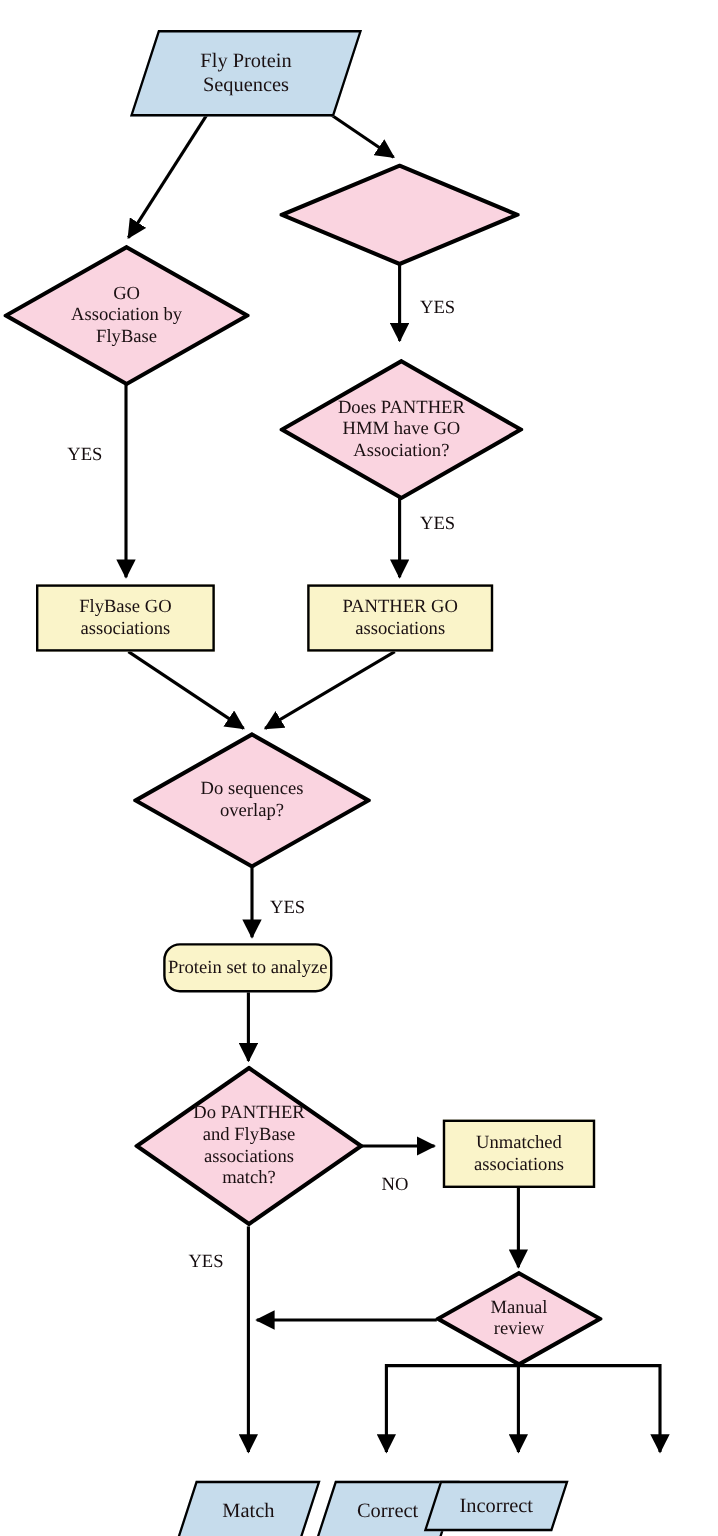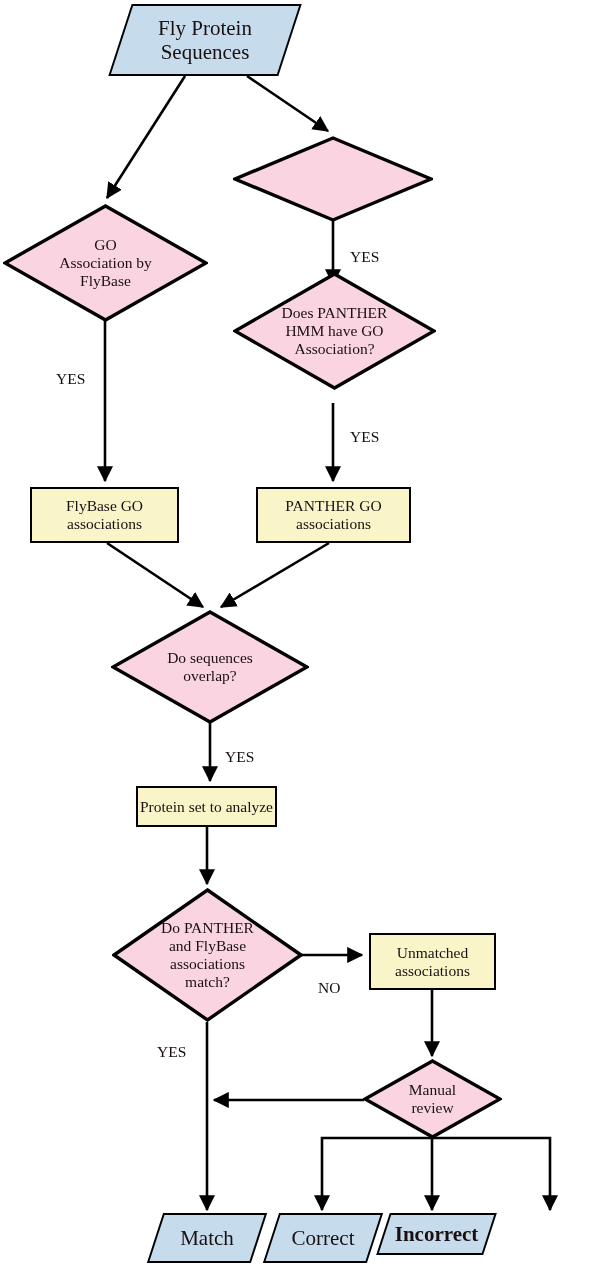--- a/index.html
+++ b/index.html
@@ -43,21 +43,22 @@
   }
   
   .n-process {
     border: 2.5px solid #000000;
     background: #faf4c9;
     font-size: 15.5px;
     align-items: center;
   }
   
   .n-data {
-    font-size: 21px;
+    font-size: 17px;
+    margin-top: 21px;
   }
   .n-data .shape {
     position: absolute;
     left: 0; top: 0; right: 0; bottom: 0;
     background: #c6dcec;
     border: 2.5px solid #000000;
     transform: skewX(-18deg);
     z-index: 1;
   }
   
@@ -145,21 +146,21 @@
     <span class="shape">
       <svg viewBox="0 0 205 118" preserveAspectRatio="none">
         <polygon points="102.5,2 203,59 102.5,116 2,59" fill="#fad4e0" stroke="#000000" stroke-width="3.4"></polygon>
       </svg>
     </span>
     <span class="label">GO
 Association by
 FlyBase</span>
   </div>
 
-  <div class="node n-decision" style="left:233px; top:272px; width:203px; height:118px;">
+  <div class="node n-decision" style="left:233px; top:299px; width:203px; height:118px;">
     <span class="shape">
       <svg viewBox="0 0 203 118" preserveAspectRatio="none">
         <polygon points="101.5,2 201,59 101.5,116 2,59" fill="#fad4e0" stroke="#000000" stroke-width="3.4"></polygon>
       </svg>
     </span>
     <span class="label">Does PANTHER
 HMM have GO
 Association?</span>
   </div>
 
@@ -176,21 +177,21 @@
   <div class="node n-decision" style="left:111px; top:610px; width:198px; height:114px;">
     <span class="shape">
       <svg viewBox="0 0 198 114" preserveAspectRatio="none">
         <polygon points="99,2 196,57 99,112 2,57" fill="#fad4e0" stroke="#000000" stroke-width="3.4"></polygon>
       </svg>
     </span>
     <span class="label">Do sequences
 overlap?</span>
   </div>
 
-  <div class="node n-process" style="left:136px; top:786px; width:141px; height:41px;">
+  <div class="node n-process" style="left:136px; top:786px; width:141px; height:41px;border-radius:14px;">
     <span class="label">Protein set to analyze</span>
   </div>
 
   <div class="node n-decision" style="left:112px; top:888px; width:191px; height:134px;">
     <span class="shape">
       <svg viewBox="0 0 191 134" preserveAspectRatio="none">
         <polygon points="95.5,2 189,67 95.5,132 2,67" fill="#fad4e0" stroke="#000000" stroke-width="3.4"></polygon>
       </svg>
     </span>
     <span class="label">Do PANTHER
@@ -217,21 +218,21 @@
   <div class="node n-data" style="left:155px; top:1213px; width:104px; height:50px;">
     <span class="shape"></span>
     <span class="label">Match</span>
   </div>
 
   <div class="node n-data" style="left:271px; top:1213px; width:104px; height:50px;">
     <span class="shape"></span>
     <span class="label">Correct</span>
   </div>
 
-  <div class="node n-data" style="left:383px; top:1213px; width:107px; height:42px;font-weight:bold;">
+  <div class="node n-data" style="left:360px; top:1213px; width:107px; height:42px;">
     <span class="shape"></span>
     <span class="label">Incorrect</span>
   </div>
 
 
   <div class="edge-label" style="left:350px; top:248px;">YES</div>
 
   <div class="edge-label" style="left:56px; top:370px;">YES</div>
 
   <div class="edge-label" style="left:350px; top:428px;">YES</div>

